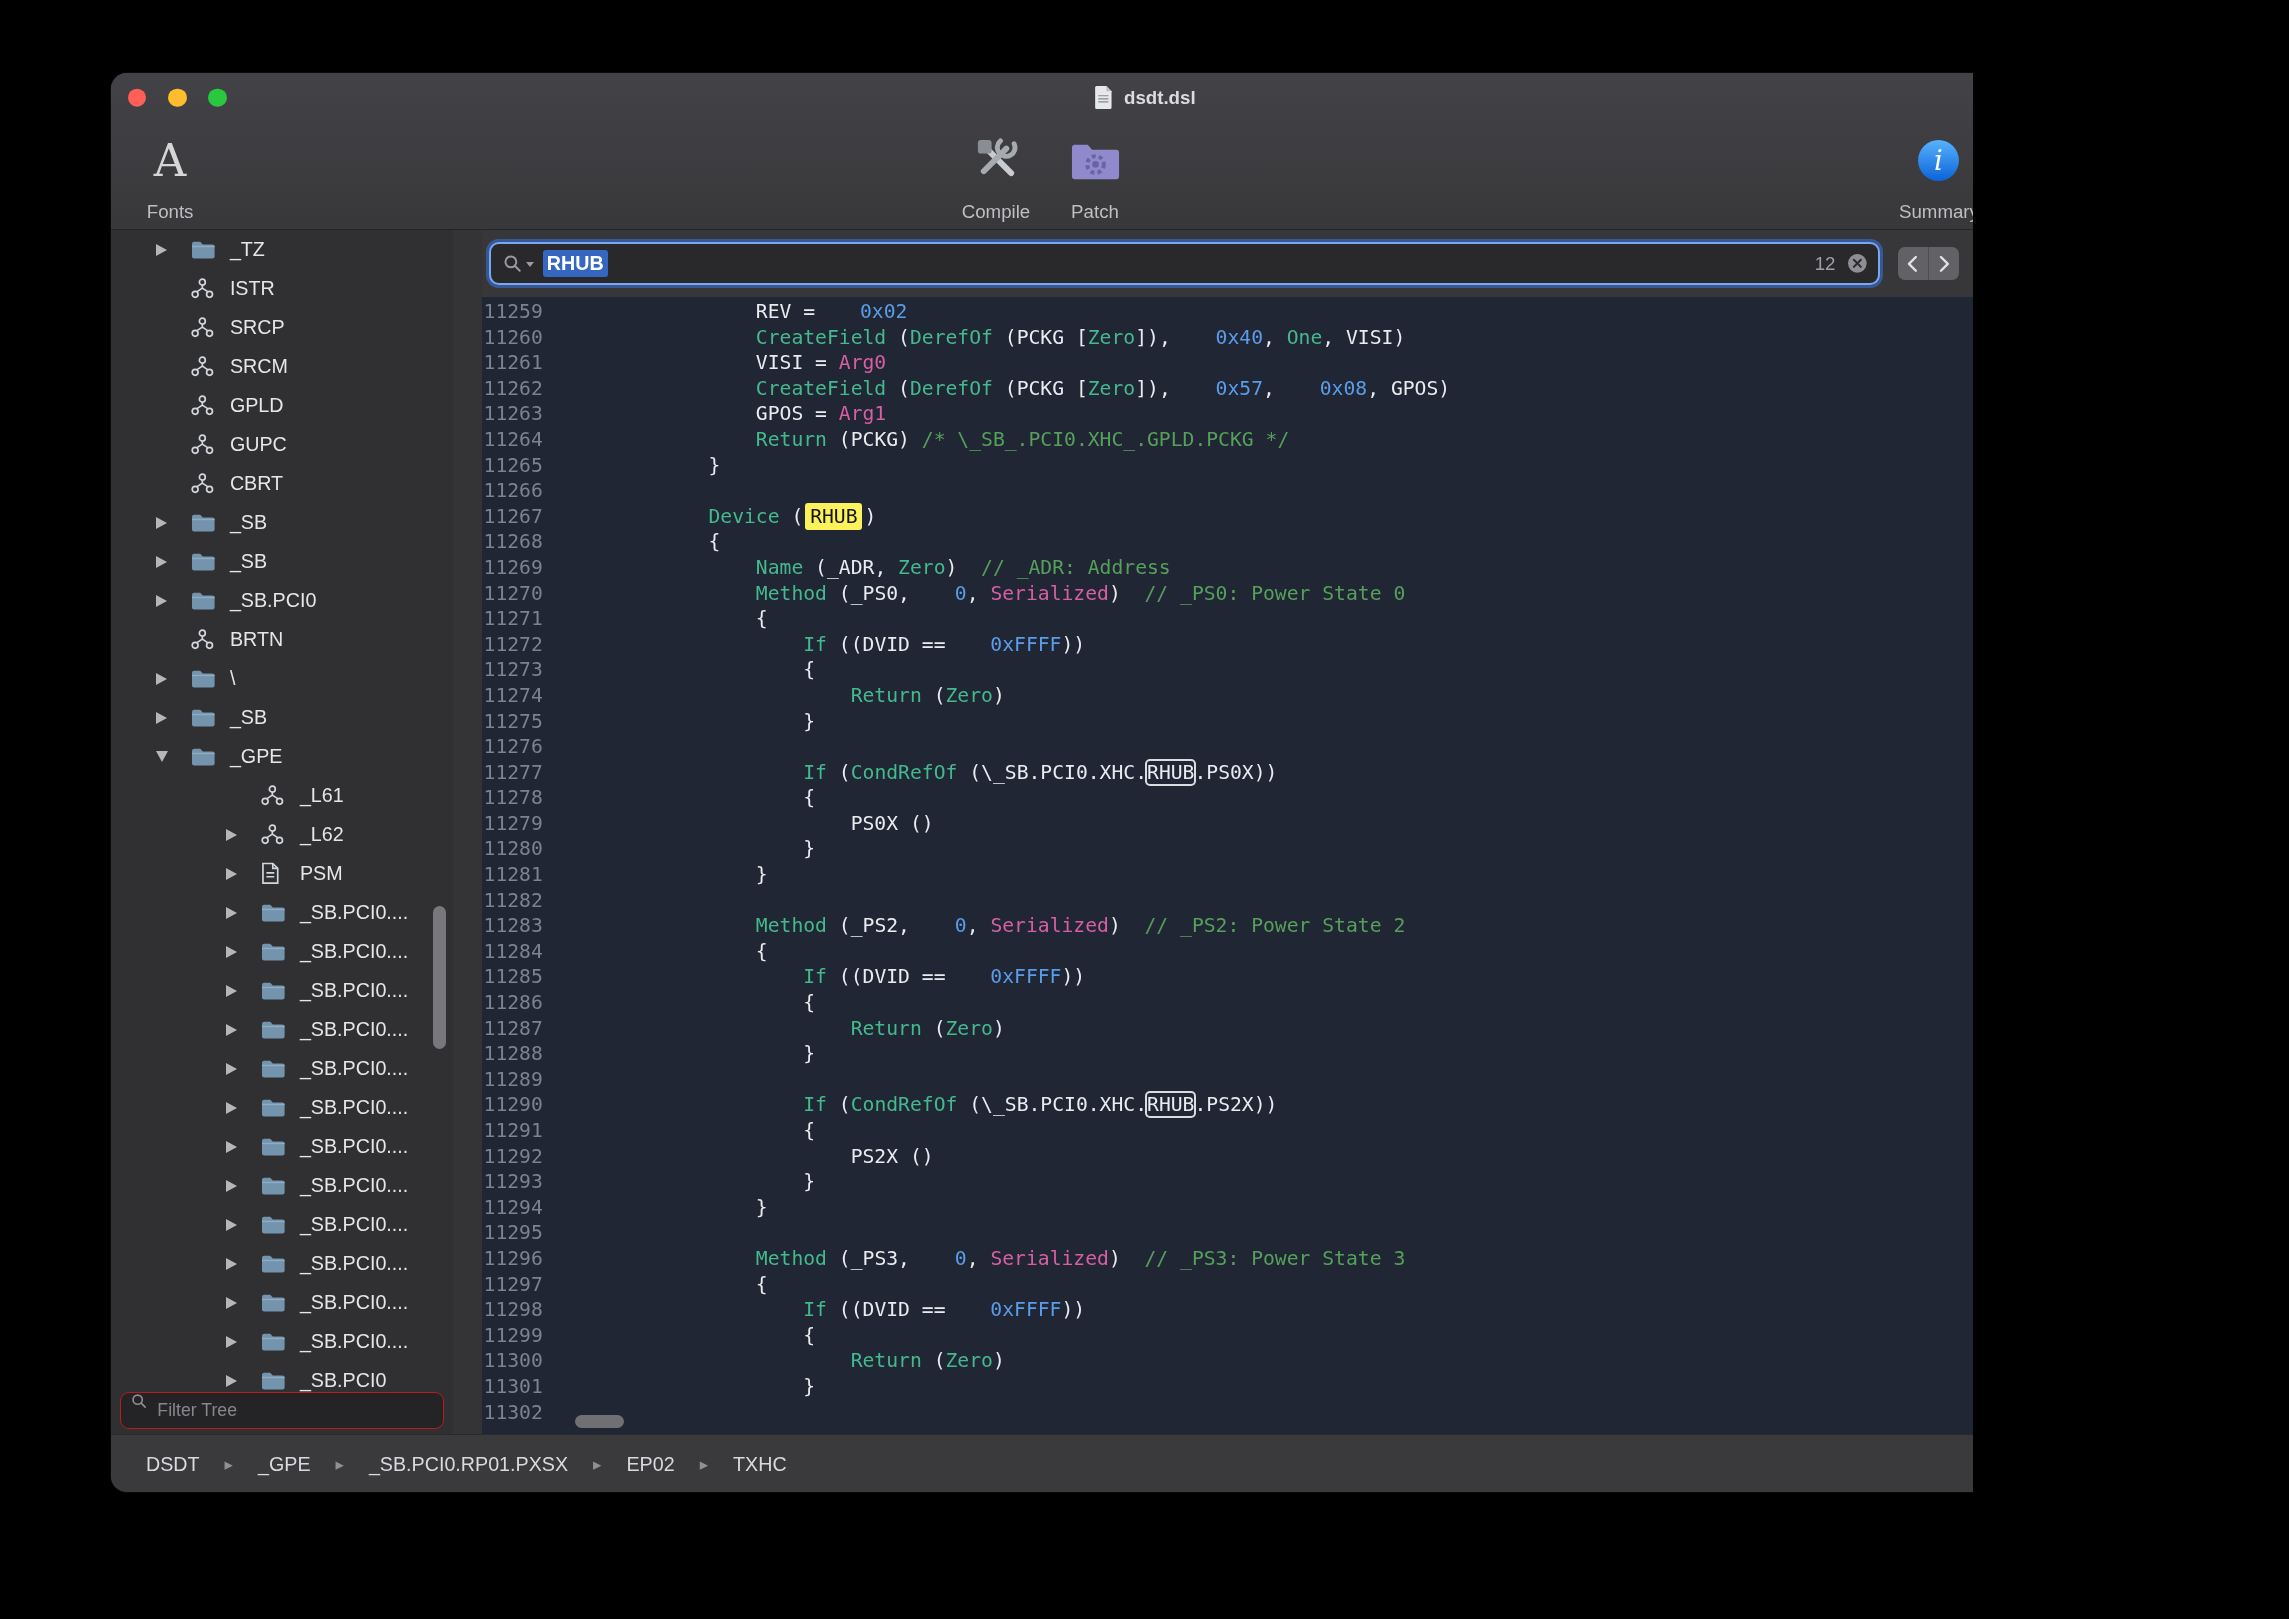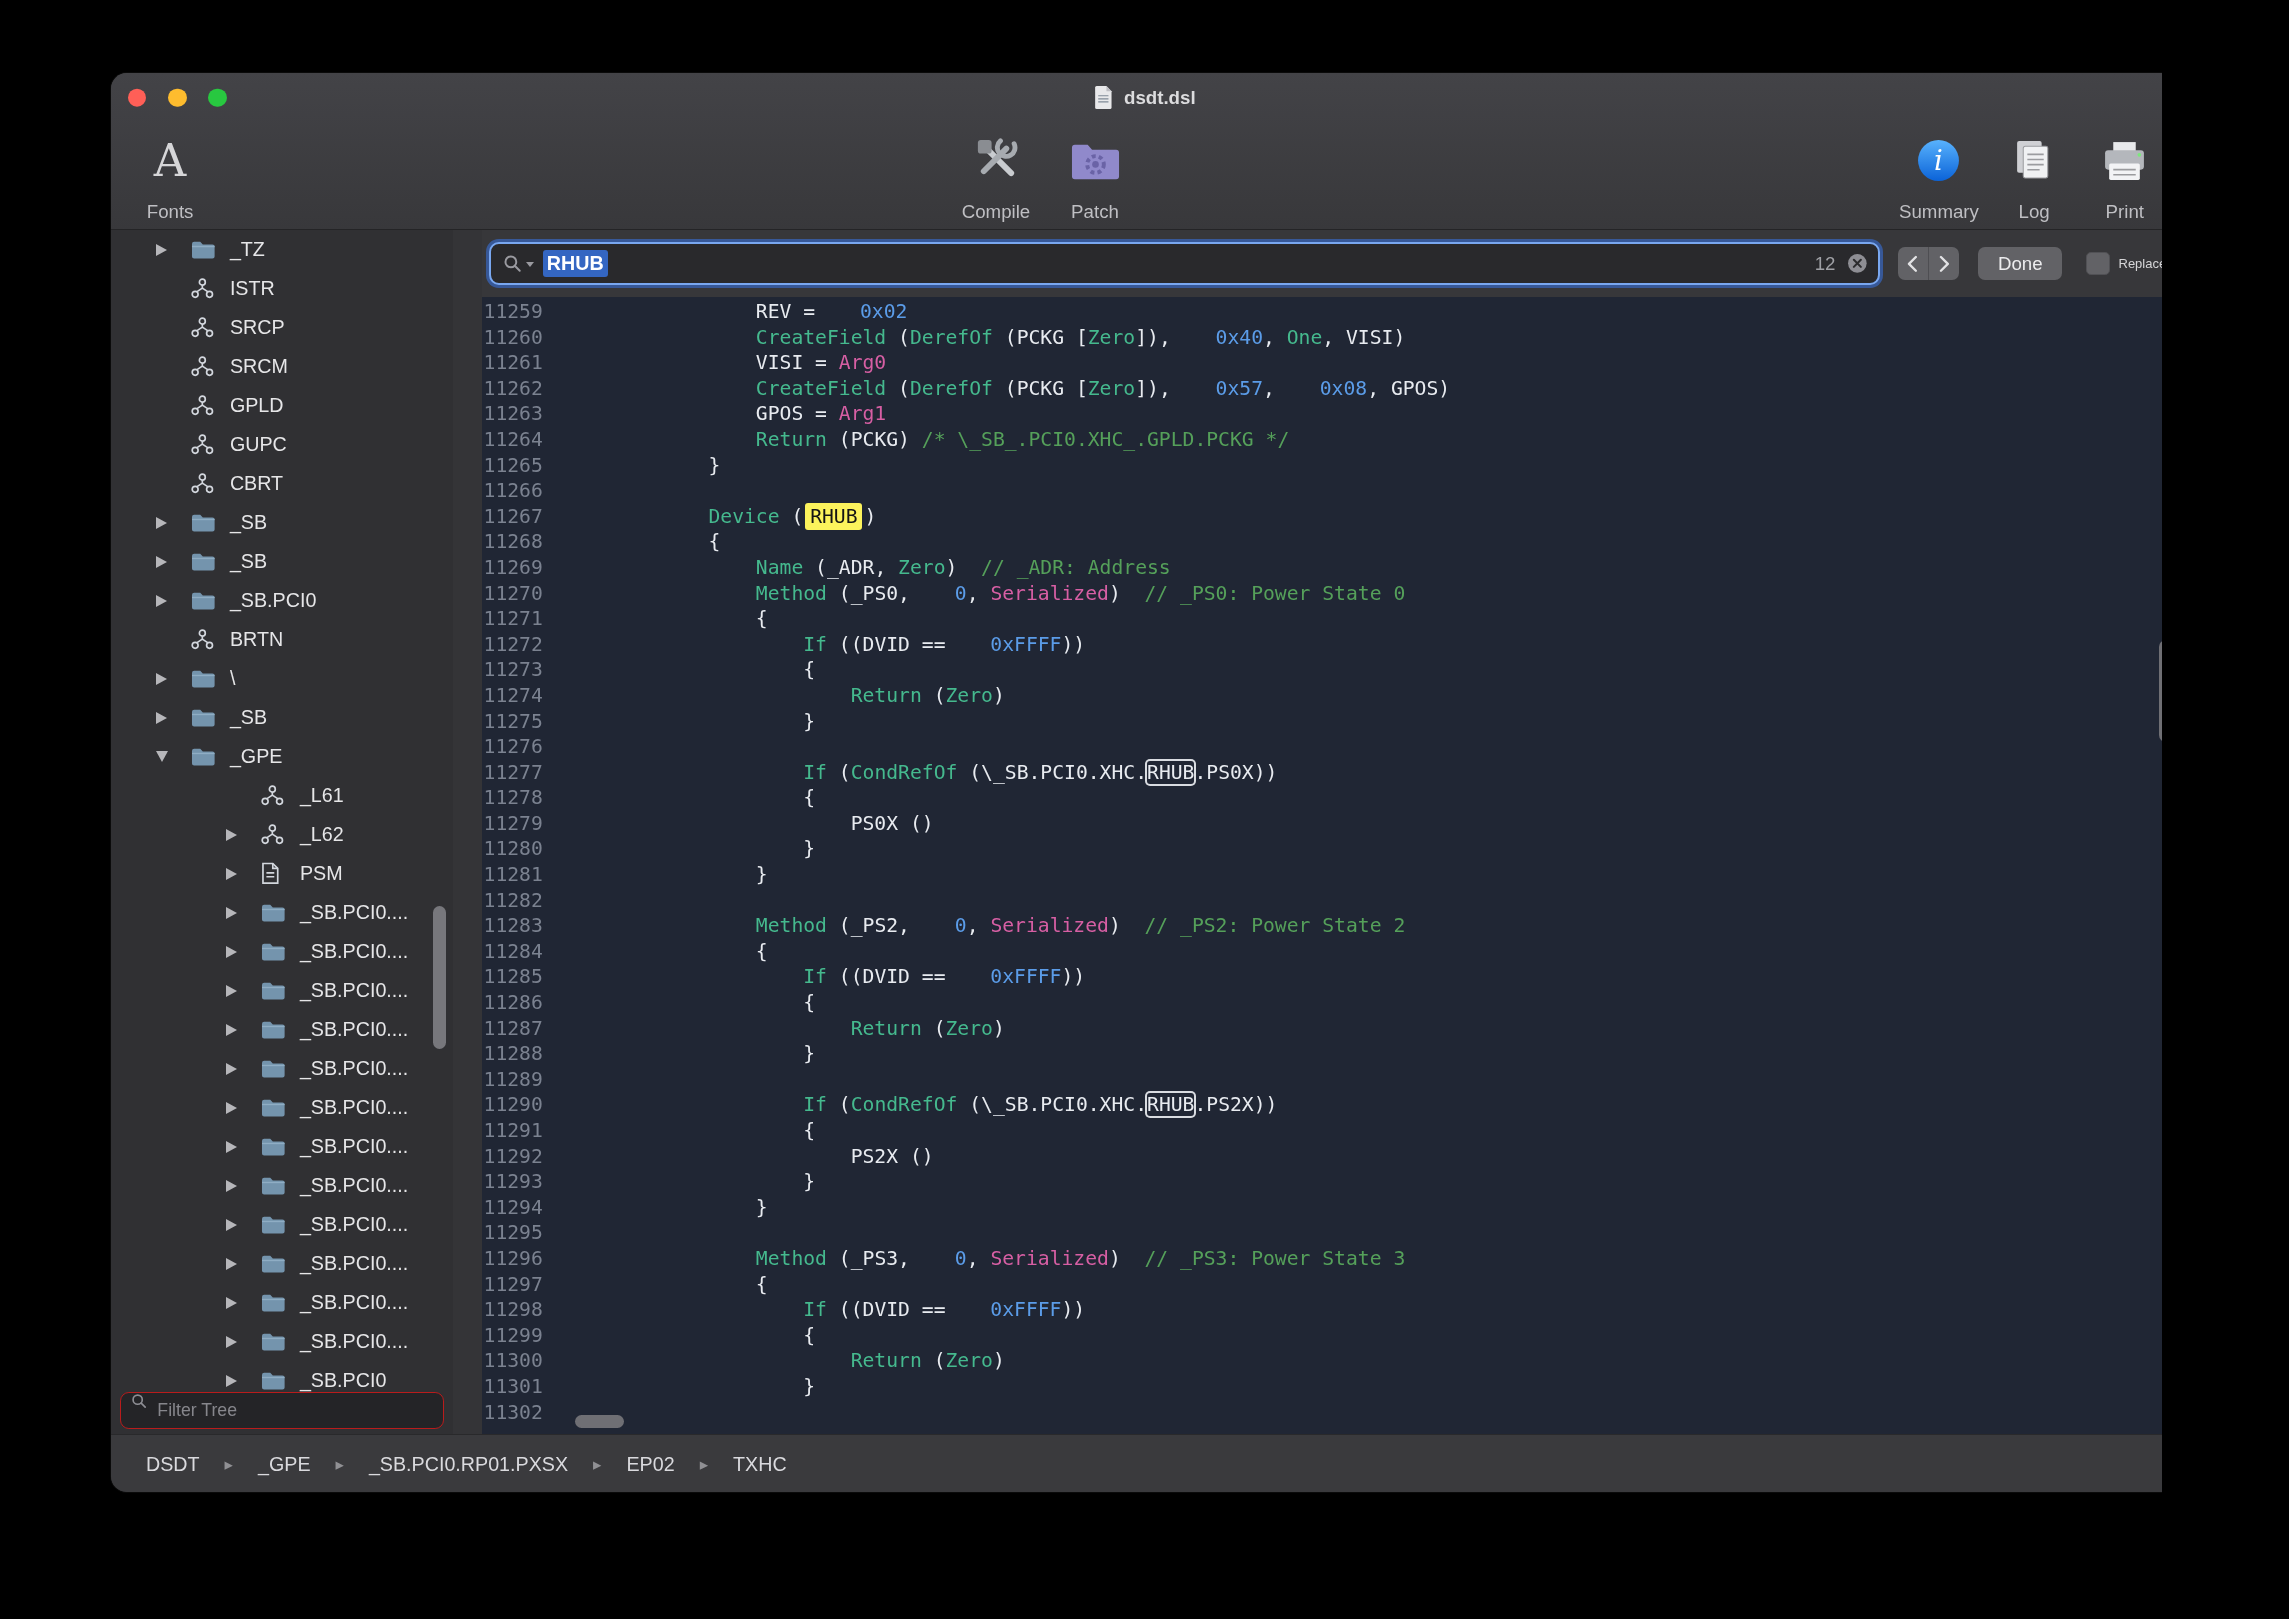--- a/index.html
+++ b/index.html
@@ -1,17 +1,17 @@
 <!DOCTYPE html>
 <html style="--editor-bg: #202634; --code-plain: #e8ebf0; --keyword: #45b98e; --number: #5b9ce8; --argument: #d75fa4; --comment: #55a05a; --line-number: #7b8290; --find-highlight: #fcf35c; --selection-blue: #3466c2; --accent-blue: #3f74d9; --traffic-red: #ff5f57; --traffic-yellow: #febc2e; --traffic-green: #28c840; --patch-folder: #9089cb; --tree-folder: #7494ad;"><head>
 <meta charset="utf-8">
 <style>
   html,body{margin:0;padding:0;}
   body{background:#000;font-family:"Liberation Sans",sans-serif;}
-  .desktop{position:relative;width:2162px;height:1619px;background:#000;overflow:hidden;}
+  .desktop{position:relative;width:1973px;height:1619px;background:#000;overflow:hidden;}
 
   .window{position:absolute;left:111px;top:73px;width:2067px;height:1419px;background:#333336;
     border-radius:15.8px;overflow:hidden;box-shadow:0 0 0 1px #0a0a0a,0 29.6px 79px rgba(0,0,0,.6);}
 
   
   .chrome{background:linear-gradient(#434347,#38383b);border-bottom:1px solid #242426;}
   .titlebar{height:49px;position:relative;display:flex;align-items:center;justify-content:center;}
   .lights{position:absolute;left:16.7px;top:50%;transform:translateY(-50%);display:flex;gap:21.7px;}
   .light{width:18.7px;height:18.7px;border-radius:50%;display:inline-block;}
   .light.red{background:var(--traffic-red,#ff5f57);}

